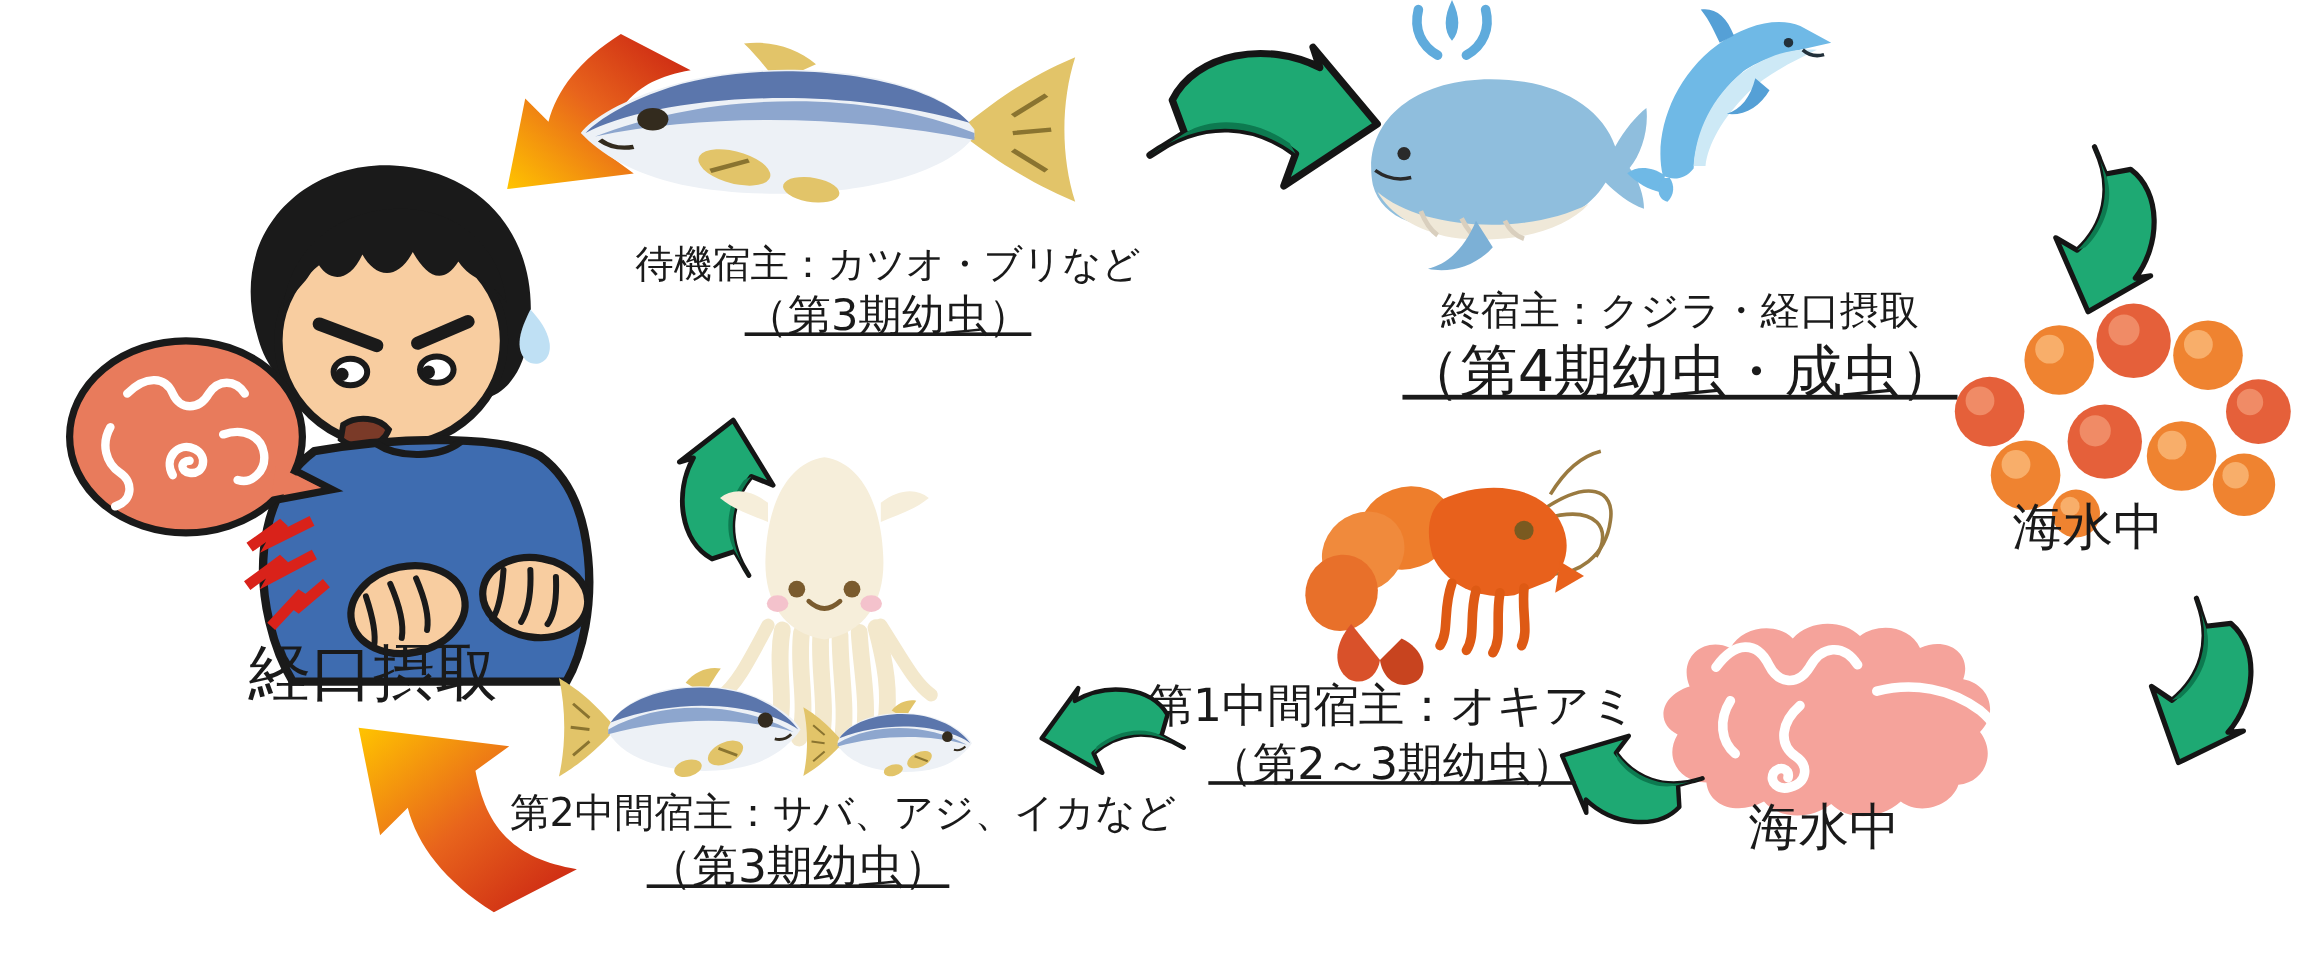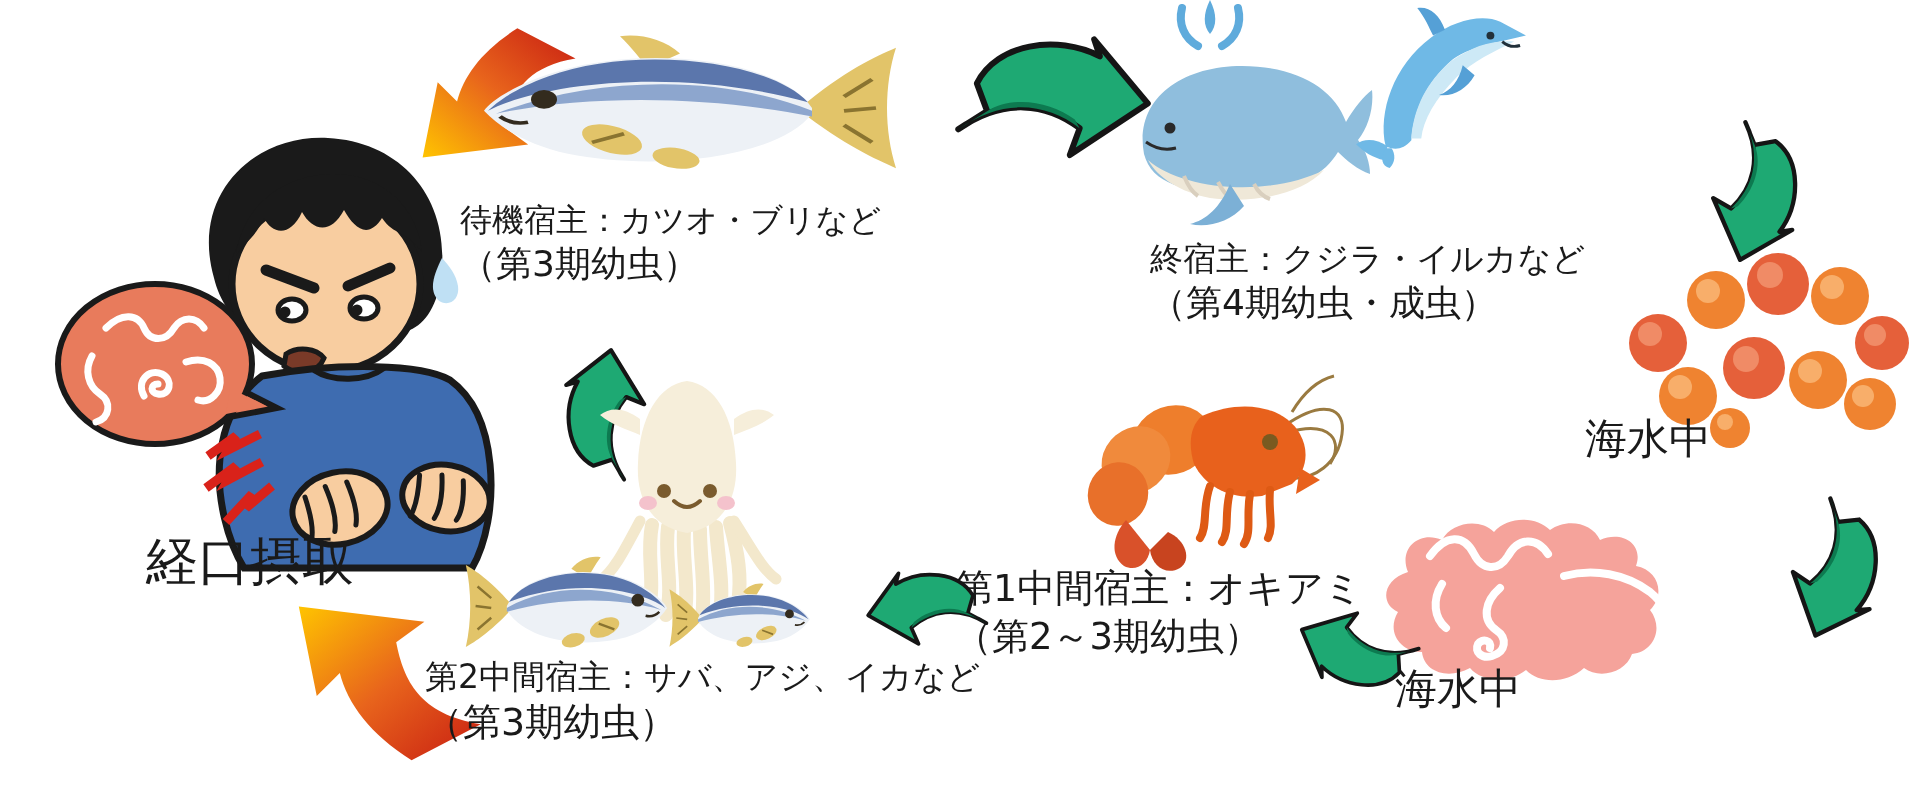--- a/index.html
+++ b/index.html
@@ -1,21 +1,21 @@
 <!DOCTYPE html>
 <html><head>
 <meta charset="utf-8">
 <style>
   html,body{margin:0;padding:0;background:#ffffff;}
   #stage{position:relative;width:1920px;height:800px;background:#ffffff;overflow:hidden;
          font-family:"DejaVu Sans","Liberation Sans",sans-serif;color:#1a1a1a;}
   .abs{position:absolute;}
-  .lbl{position:absolute;color:#1a1a1a;line-height:1.28;font-weight:500;white-space:nowrap;}
+  .lbl{position:absolute;text-align:center;color:#1a1a1a;line-height:1.28;font-weight:500;white-space:nowrap;}
   .lbl .l1{display:block;}
-  .lbl .l2{display:block;}
+  .lbl .l2{display:block;text-decoration:underline;}
   svg{overflow:visible;display:block;}
 </style>
 </head>
 <body>
 
 <div id="stage">
 
   <svg width="0" height="0" class="abs" style="left:0;top:0" aria-hidden="true">
     <defs>
       <linearGradient id="redgrad" x1="1" y1="0" x2="0" y2="1">
@@ -132,22 +132,22 @@
     <path d="M60,138 C62,108 76,80 100,60 C122,44 144,38 164,40 C144,50 122,60 106,76 C84,98 72,120 70,138 Z" fill="#CDE9F6"></path>
     <path d="M94,28 C88,12 78,4 66,6 C74,16 78,26 82,34 Z" fill="#55A0D6"></path>
     <path d="M112,64 C108,80 100,90 88,94 C102,96 116,88 124,74 Z" fill="#55A0D6"></path>
     <path d="M36,146 C24,138 12,138 4,144 C12,152 22,158 32,160 Z" fill="#6FB9E6"></path>
     <path d="M34,148 C28,158 30,166 38,168 C44,162 44,154 40,148 Z" fill="#6FB9E6"></path>
     <circle cx="140" cy="34" r="4" fill="#22303A"></circle>
     <path d="M152,40 Q160,47 170,44" stroke="#22303A" stroke-width="3" fill="none"></path>
   </svg>
 
   <div class="lbl" style="left:1150px;top:238px;width:500px">
-    <span class="l1" style="font-size:33px">終宿主：クジラ・イルカなど</span>
-    <span class="l2" style="font-size:36px">（第4期幼虫・成虫）</span>
+    <span class="l1" style="font-size:33px">終宿主：クジラ・経口摂取</span>
+    <span class="l2" style="font-size:48px">（第4期幼虫・成虫）</span>
   </div>
 
   <svg class="abs" style="left:1678px;top:118px" width="160" height="150" viewBox="0 0 160 150">
     <use href="#garrow" xlink:href="#garrow" transform="translate(80,75) rotate(108) scale(0.72) translate(-100,-65)"></use>
   </svg>
 
   <svg class="abs" style="left:1618px;top:248px" width="295" height="200" viewBox="0 0 295 200">
     <g>
       <circle cx="40" cy="95" r="29" fill="#E5603A"></circle>
         <circle cx="32" cy="86" r="12" fill="#F08B66"></circle>

